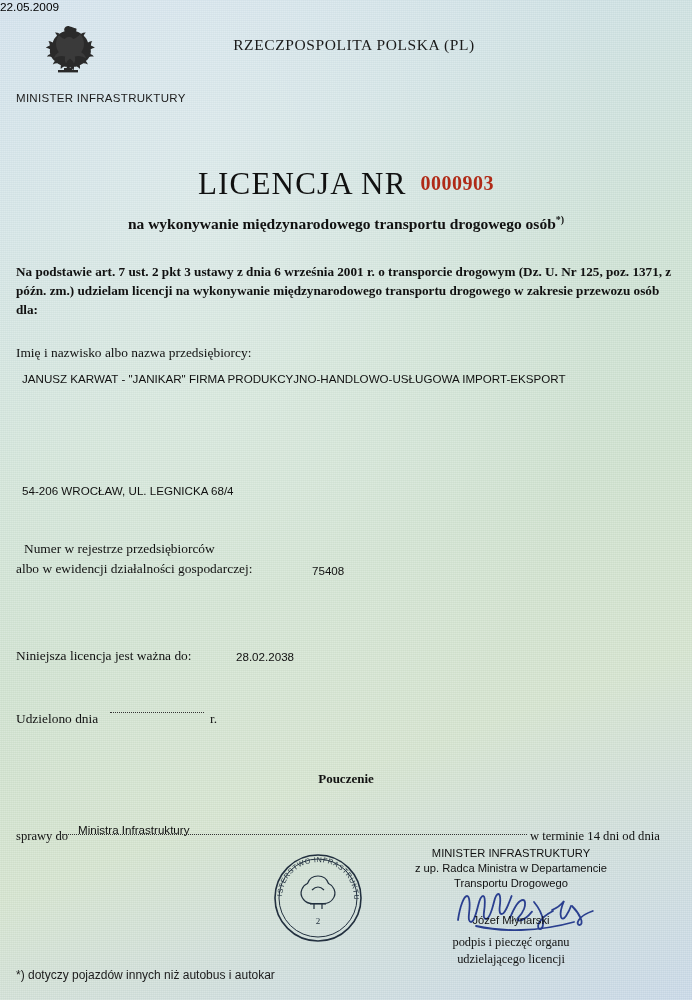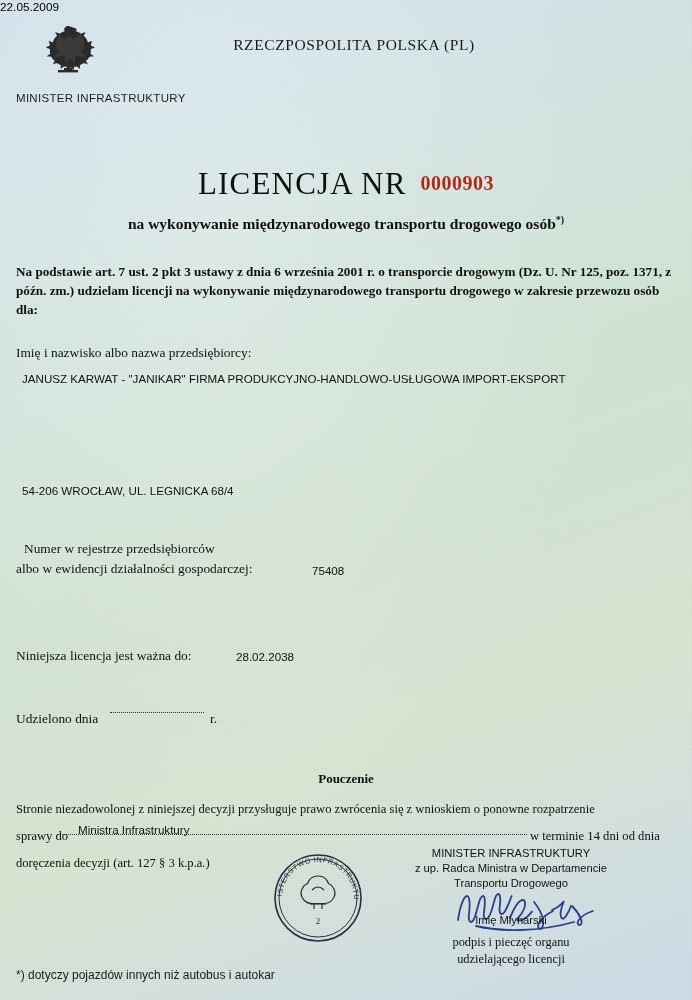--- a/index.html
+++ b/index.html
@@ -331,26 +331,24 @@
     <div class="field-label lbl-valid">Niniejsza licencja jest ważna do:</div>
     <div class="field-value val-valid">28.02.2038</div>
 
     <div class="field-label lbl-granted">Udzielono dnia</div>
     <div class="dots-granted"></div>
     <div class="val-granted">22.05.2009</div>
     <div class="field-label lbl-granted-r">r.</div>
 
     <div class="pouczenie">Pouczenie</div>
 
-    <div class="pouczenie-body">Stronie niezadowolonej z niniejszej decyzji przysługuje prawo zwrócenia się z wnioskiem o ponowne rozpatrzenie</div>
     <div class="pb-line2">sprawy do</div>
     <div class="pb-dots"></div>
     <div class="pb-ministry-inline">Ministra Infrastruktury</div>
     <div class="pb-line2-right">w terminie 14 dni od dnia</div>
-    <div class="pb-line3">doręczenia decyzji (art. 127 § 3 k.p.a.)</div>
 
     <div class="stamp">
       <svg viewBox="0 0 92 92" width="92" height="92" xmlns="http://www.w3.org/2000/svg">
         <defs>
           <path id="arcTop" d="M 10,46 A 36,36 0 0 1 82,46"></path>
           <path id="arcBot" d="M 14,46 A 32,32 0 0 0 78,46"></path>
         </defs>
         <circle cx="46" cy="46" r="43" fill="none" stroke="#22303f" stroke-width="1.6"></circle>
         <circle cx="46" cy="46" r="39" fill="none" stroke="#22303f" stroke-width="1"></circle>
         <text font-family="'Liberation Sans', sans-serif" font-size="7.2" fill="#22303f" letter-spacing="0.6">
@@ -378,21 +376,21 @@
           <path d="M6 40 c2-14 6-24 9-24 3 0 3 10 2 18 -0.6 5 0 8 2 8 3 0 5-8 7-16 1.5-6 3-10 5-10 2.5 0 2 9 1 16 -0.6 4.5 0 7 2 7 3 0 6-9 8-17 1.2-5 2.6-8 4.4-8 2 0 2.2 6 1.4 12 -0.6 4.6-0.2 8 1.8 8 3.5 0 7-10 10-18"></path>
           <path d="M58 38 c4-10 9-18 13-18 2.6 0 2.6 5 1 9 -1.6 4-4 7-6 9 -1.4 1.4-1 2.6 1 2.6 4 0 9-4 13-9"></path>
           <path d="M82 22 c5 6 8 12 9 18 0.8 5-0.6 9-3 9 -2 0-2.6-3-1-6 2.4-4.6 8-9 14-12"></path>
           <path d="M100 30 c5-2 9-5 12-9 -3 7-4 13-3 16 0.8 2.4 3 2 5-1 2.2-3.4 4-7 5-10"></path>
           <path d="M120 26 c4 4 7 8 9 13 1.4 3.6 0.6 6-1.6 6 -2 0-2.4-2.4-0.6-5 2.6-3.8 8-7 14-9"></path>
           <path d="M24 46 c26 6 62 6 98-4"></path>
         </g>
       </svg>
     </div>
 
-    <div class="sig-name">Imię Młynarski</div>
+    <div class="sig-name">Józef Młynarski</div>
 
     <div class="sig-caption">
       <div>podpis i pieczęć organu</div>
       <div>udzielającego licencji</div>
     </div>
 
     <div class="footnote">*) dotyczy pojazdów innych niż autobus i autokar</div>
 
   </div>
 </div>

